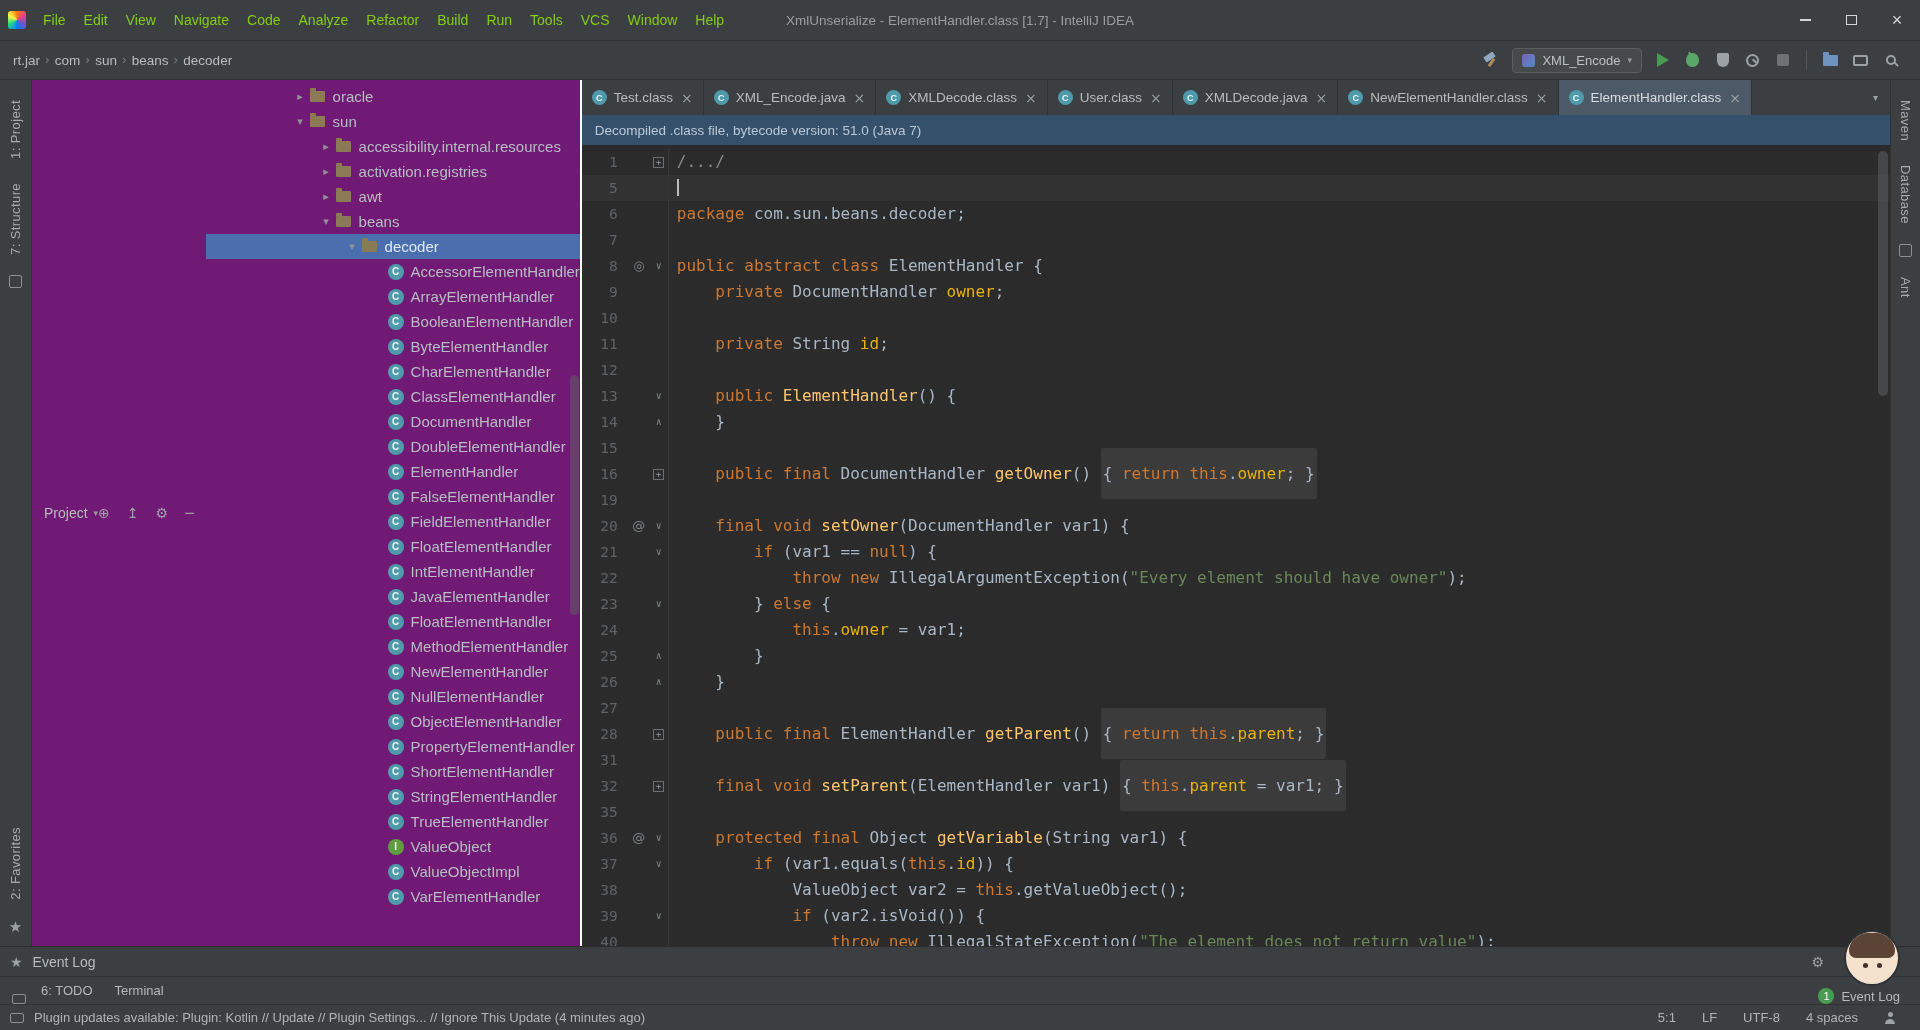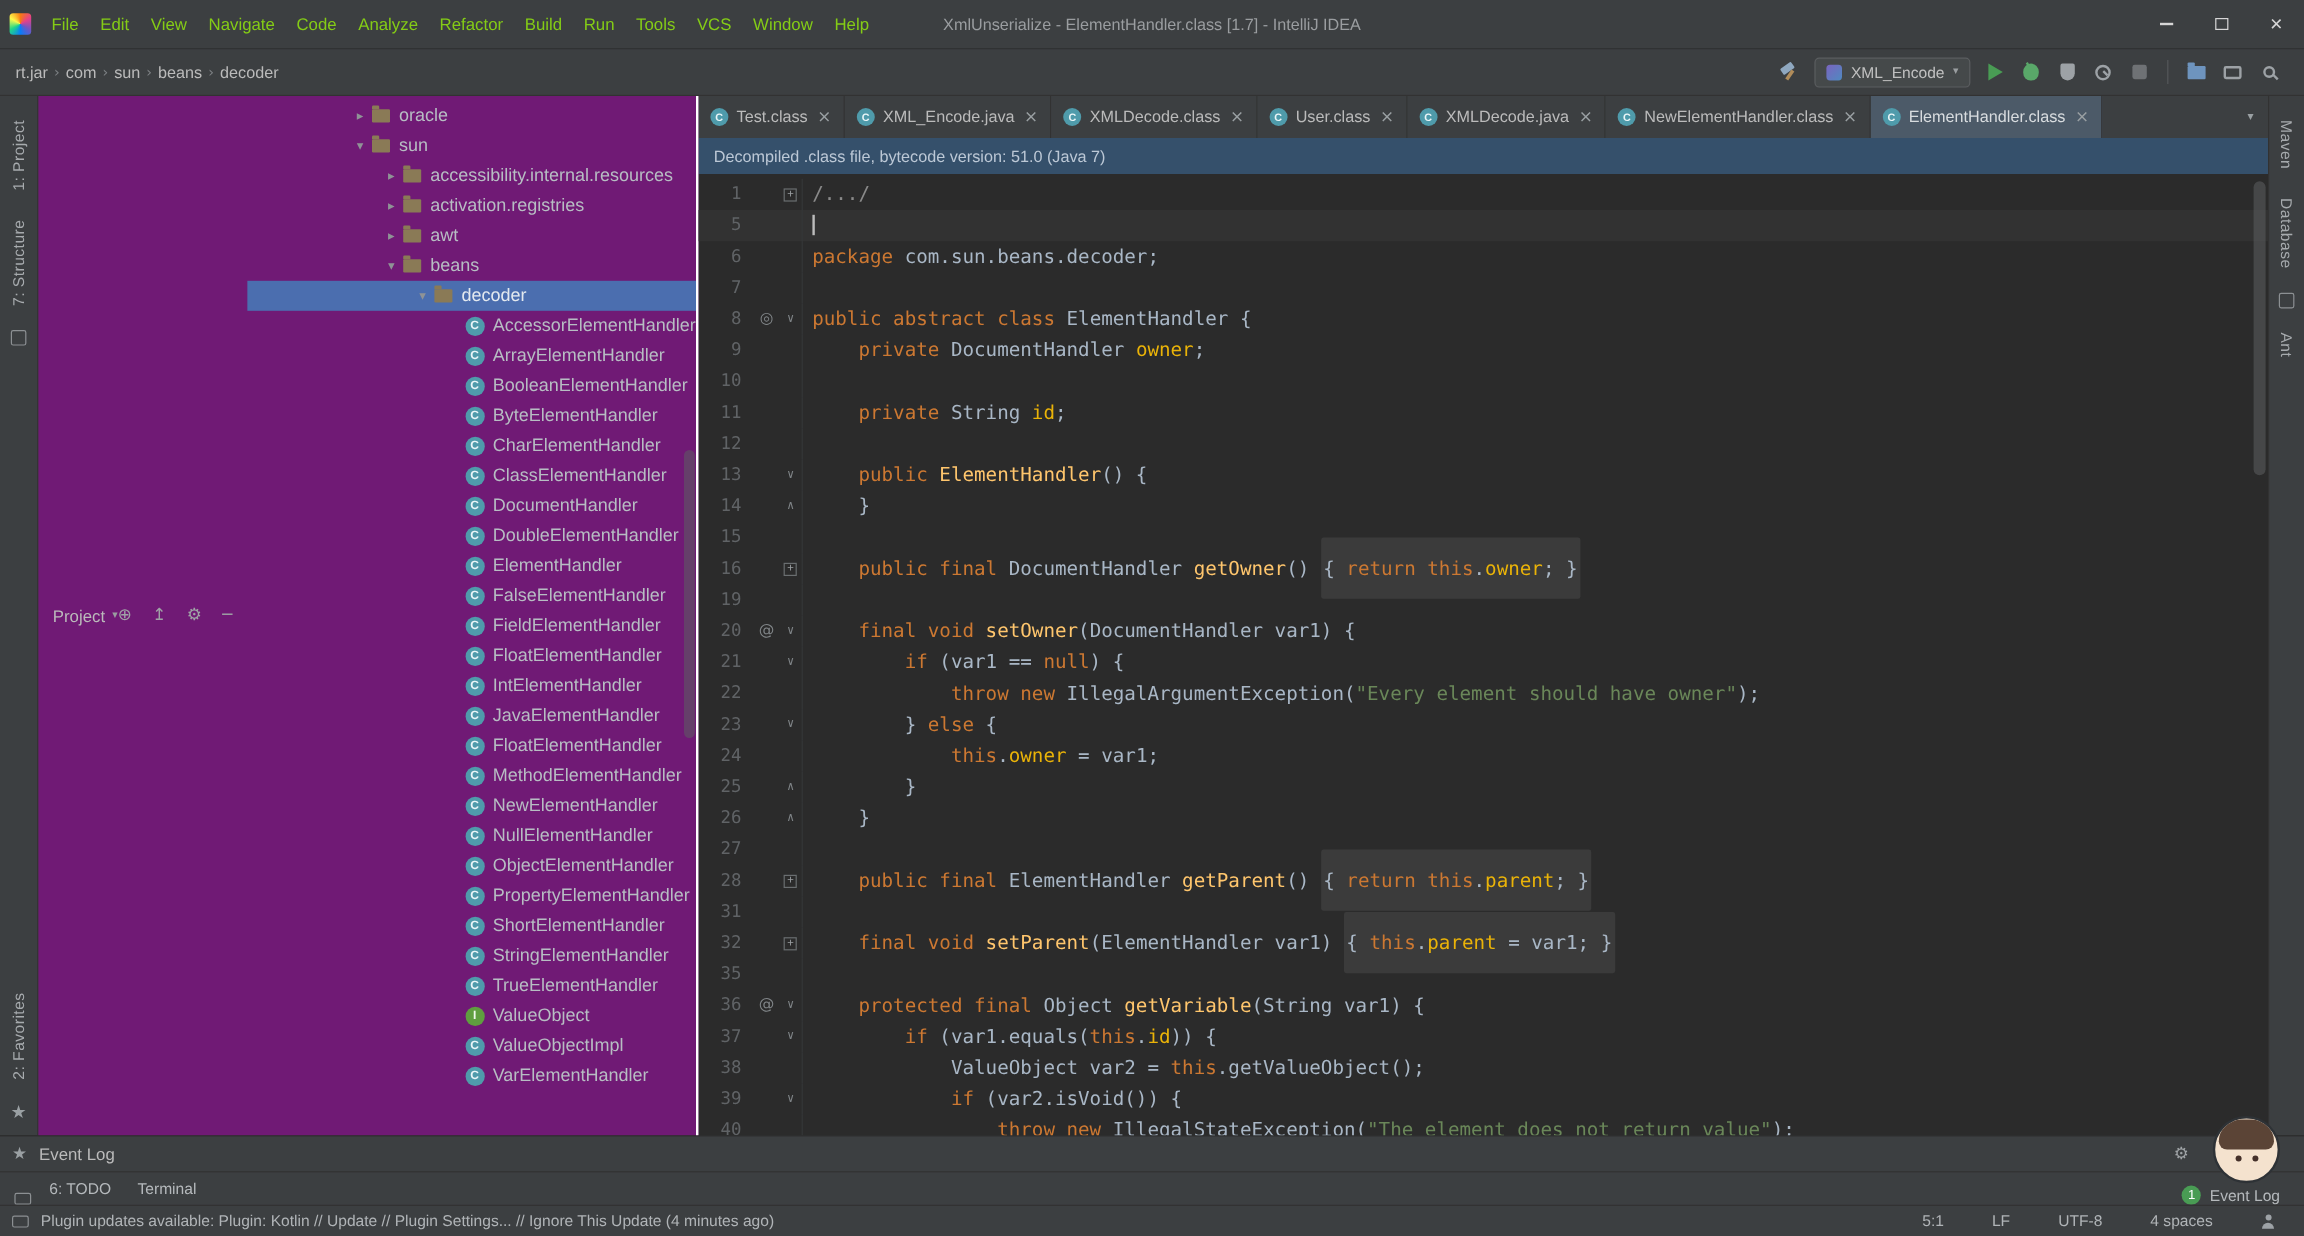--- a/index.html
+++ b/index.html
@@ -104,21 +104,21 @@
   .elh-star{color:#9aa0a3;font-size:14px}
   .elh-icons{margin-left:auto;display:flex;gap:16px;margin-right:86px;color:#9fa3a6;font-size:14px}
   .toolwindow-bar{flex:0 0 28px;background:#3c3f41;border-top:1px solid #323232;display:flex;align-items:flex-end;padding:0 8px;font-size:13px;color:#b5b9bc}
   .twb-switch{width:14px;height:10px;border:1.5px solid #8c9093;border-radius:2px;margin:0 4px}
   .twb-btn{display:flex;align-items:center;gap:6px;padding:0 11px;height:100%;cursor:default}
   .twb-right{margin-left:auto;display:flex;align-items:center;gap:7px;padding-right:12px}
   .badge{width:16px;height:16px;border-radius:50%;background:#499c54;color:#fff;font-size:11px;display:flex;align-items:center;justify-content:center}
   .statusbar{flex:0 0 26px;background:#3c3f41;border-top:1px solid #323232;display:flex;align-items:center;padding:0 10px;font-size:13px;color:#b0b4b7;gap:10px}
   .sb-icon{width:14px;height:10px;border:1.5px solid #8c9093;border-radius:2px}
   .sb-msg{white-space:nowrap}
-  .sb-right{margin-left:auto;display:flex;align-items:center;gap:40px;padding-right:14px}
+  .sb-right{margin-left:auto;display:flex;align-items:center;gap:26px;padding-right:14px}
   .sb-person{width:12px;height:12px;position:relative}
   .sb-person::before{content:"";position:absolute;left:3.5px;top:0;width:5px;height:5px;border-radius:50%;background:#9da2a6}
   .sb-person::after{content:"";position:absolute;left:1px;bottom:0;width:10px;height:5px;border-radius:5px 5px 0 0;background:#9da2a6}
 
   
   .avatar{position:absolute;right:20px;bottom:44px;width:56px;height:56px;border-radius:50%;background:#f4e2ce;border:2px solid #2e3236;z-index:40;overflow:hidden}
   .avatar::before{content:"";position:absolute;left:3px;right:3px;top:1px;height:25px;border-radius:26px 26px 10px 10px;background:#5b4436}
   .av-eyes{position:absolute;left:17px;top:31px;width:5px;height:5px;border-radius:50%;background:#44302a;box-shadow:14px 0 0 #44302a}
 </style>
 </head>

